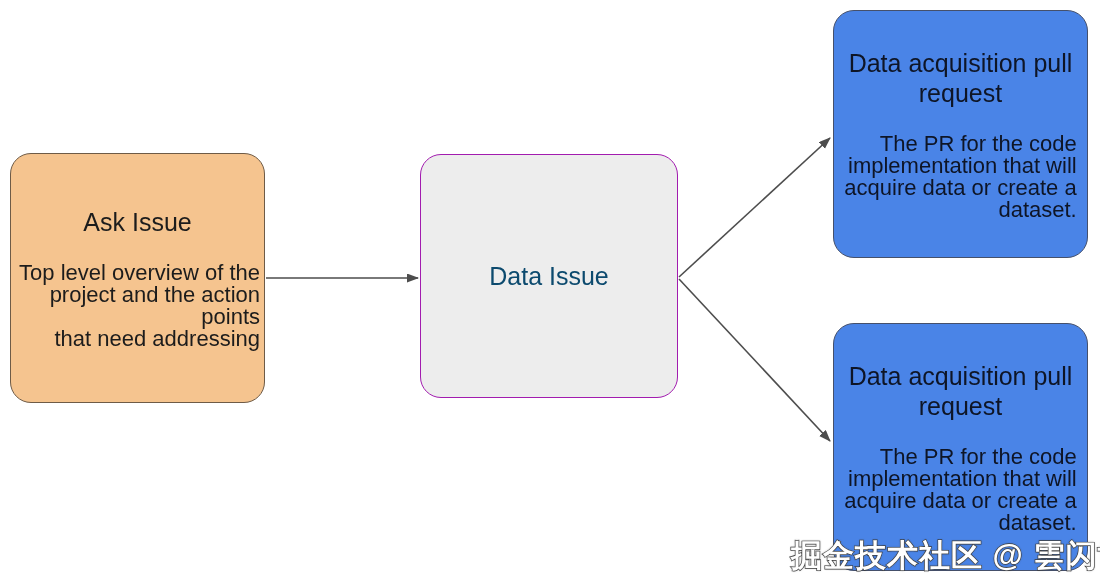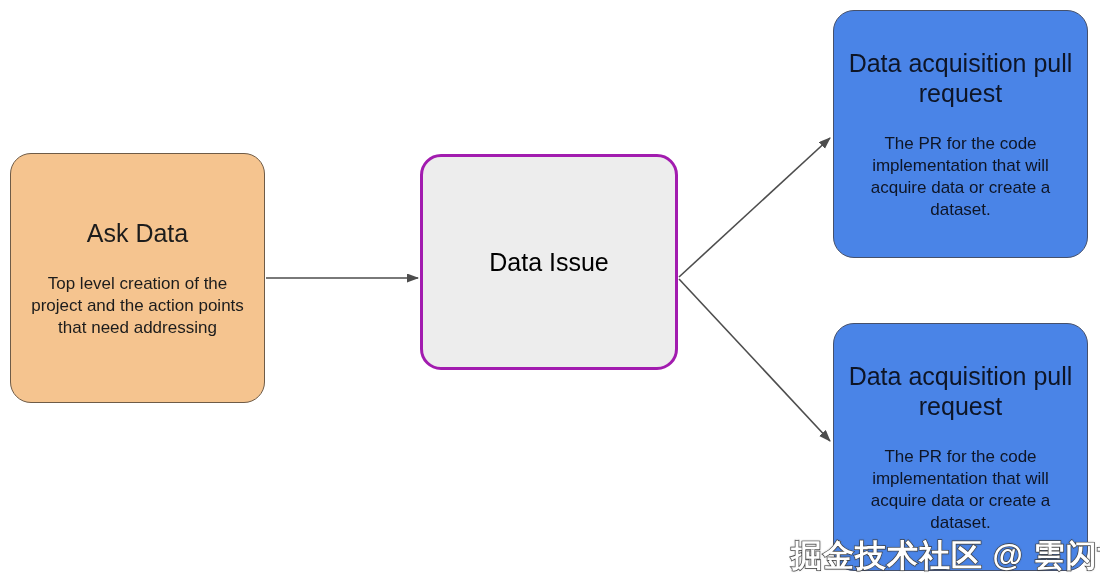--- a/index.html
+++ b/index.html
@@ -27,37 +27,38 @@
     justify-content: center;
     text-align: center;
     border-radius: 21px;
   }
   .node-title {
     font-size: 25px;
     line-height: 30px;
     white-space: pre-line;
   }
   .node-body {
-    font-size: 17px;
+    font-size: 22px;
     line-height: 22px;
     margin-top: 25px;
     white-space: pre-line;
     padding: 0 4px;
+    text-align: right;
   }
   .node-ask {
     left: 10px; top: 153px; width: 255px; height: 250px;
     background: #f5c48f;
     border: 1px solid #6e5b47;
     color: #1c1c1c;
   }
   .node-data {
-    left: 420px; top: 154px; width: 258px; height: 216px;
+    left: 420px; top: 154px; width: 258px; height: 244px;
     background: #ededed;
-    border: 3px solid #a21caf;
-    color: #000000;
+    border: 1px solid #a21caf;
+    color: #0c4a6e;
   }
   .node-pr-top {
     left: 833px; top: 10px; width: 255px; height: 248px;
     background: #4a84e7;
     border: 1px solid #45506b;
     color: #0e1526;
   }
   .node-pr-bottom {
     left: 833px; top: 323px; width: 255px; height: 248px;
     background: #4a84e7;
@@ -88,22 +89,22 @@
       <marker id="arrowhead" markerUnits="userSpaceOnUse" markerWidth="13" markerHeight="10" refX="11" refY="4.5" orient="auto">
         <path d="M0,0 L12,4.5 L0,9 Z" fill="#4d4d4d"></path>
       </marker>
     </defs>
     <line x1="266" y1="278" x2="418" y2="278" stroke="#4d4d4d" stroke-width="1.6" marker-end="url(#arrowhead)"></line>
     <line x1="679" y1="277" x2="830" y2="138" stroke="#4d4d4d" stroke-width="1.6" marker-end="url(#arrowhead)"></line>
     <line x1="679" y1="279" x2="830" y2="441" stroke="#4d4d4d" stroke-width="1.6" marker-end="url(#arrowhead)"></line>
   </svg>
 
   <div class="node node-ask">
-    <div class="node-title">Ask Data</div>
-    <div class="node-body">Top level creation of the
+    <div class="node-title">Ask Issue</div>
+    <div class="node-body">Top level overview of the
 project and the action points
 that need addressing</div>
   </div>
 
   <div class="node node-data">
     <div class="node-title">Data Issue</div>
   </div>
 
   <div class="node node-pr-top">
     <div class="node-title">Data acquisition pull

